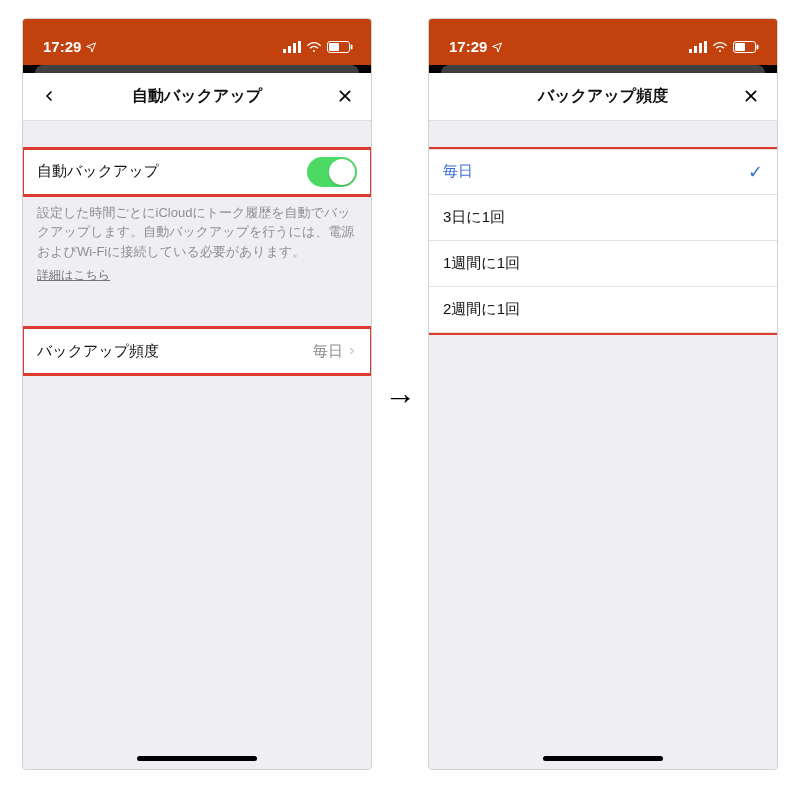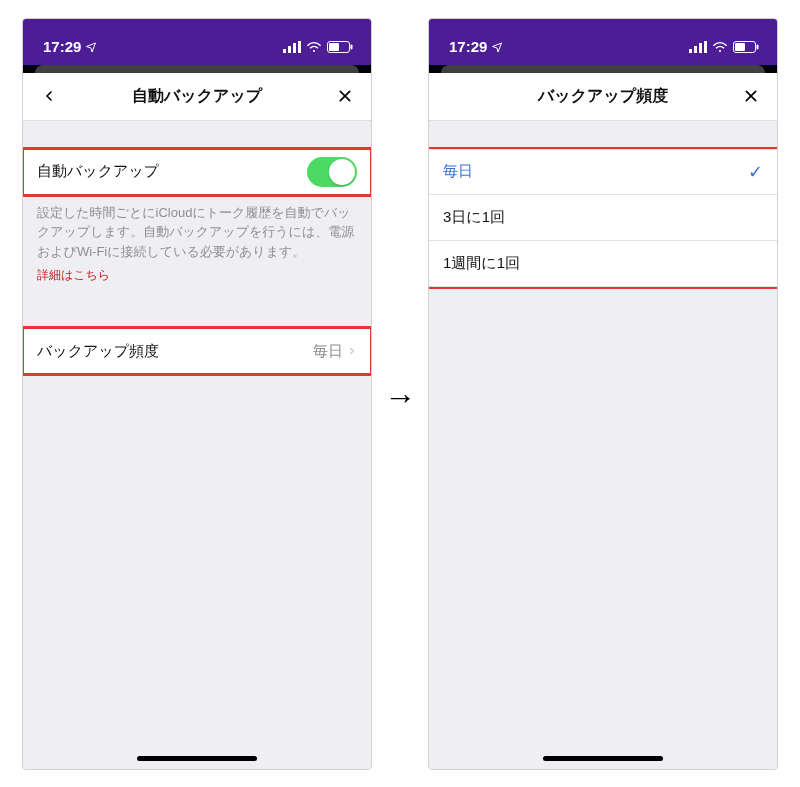--- a/index.html
+++ b/index.html
@@ -20,21 +20,21 @@
     border-radius: 4px;
     background: #efeff3;
     display: flex;
     flex-direction: column;
     overflow: hidden;
     position: relative;
   }
   
   .status-bar {
     height: 46px;
-    background: #4c1d95;
+    background: #c2410c;
     color: #fff;
     display: flex;
     align-items: center;
     justify-content: space-between;
     padding: 14px 18px 4px 20px;
     font-size: 15px;
     font-weight: 600;
   }
   .status-left { display: flex; align-items: center; gap: 4px; }
   .status-right { display: flex; align-items: center; gap: 5px; }
@@ -111,21 +111,22 @@
     box-shadow:0 1px 2px rgba(0,0,0,.2);
   }
   .desc {
     font-size: 13px;
     color: #8e8e93;
     line-height: 1.5;
     padding: 8px 14px 2px 14px;
   }
   .link {
     font-size: 12px;
-    color: #b91c1c;
+    color: #737373;
+    text-decoration: underline;
     padding: 4px 14px 0 14px;
     display:inline-block;
   }
   .hl {
     outline: 3px solid #e03a2f;
     outline-offset: -1px;
   }
   .selected-label { color:#3b6fd6; }
   .check { color:#3b6fd6; font-size:18px; }
   .home-ind{
@@ -265,16 +266,19 @@
       <div class="row">
         <div class="row-label selected-label">毎日</div>
         <span class="check">✓</span>
       </div>
       <div class="row">
         <div class="row-label">3日に1回</div>
       </div>
       <div class="row">
         <div class="row-label">1週間に1回</div>
       </div>
+      <div class="row">
+        <div class="row-label">2週間に1回</div>
+      </div>
     </div>
     <div class="home-ind"></div>
   </div>
 </div>
 
 </body></html>

